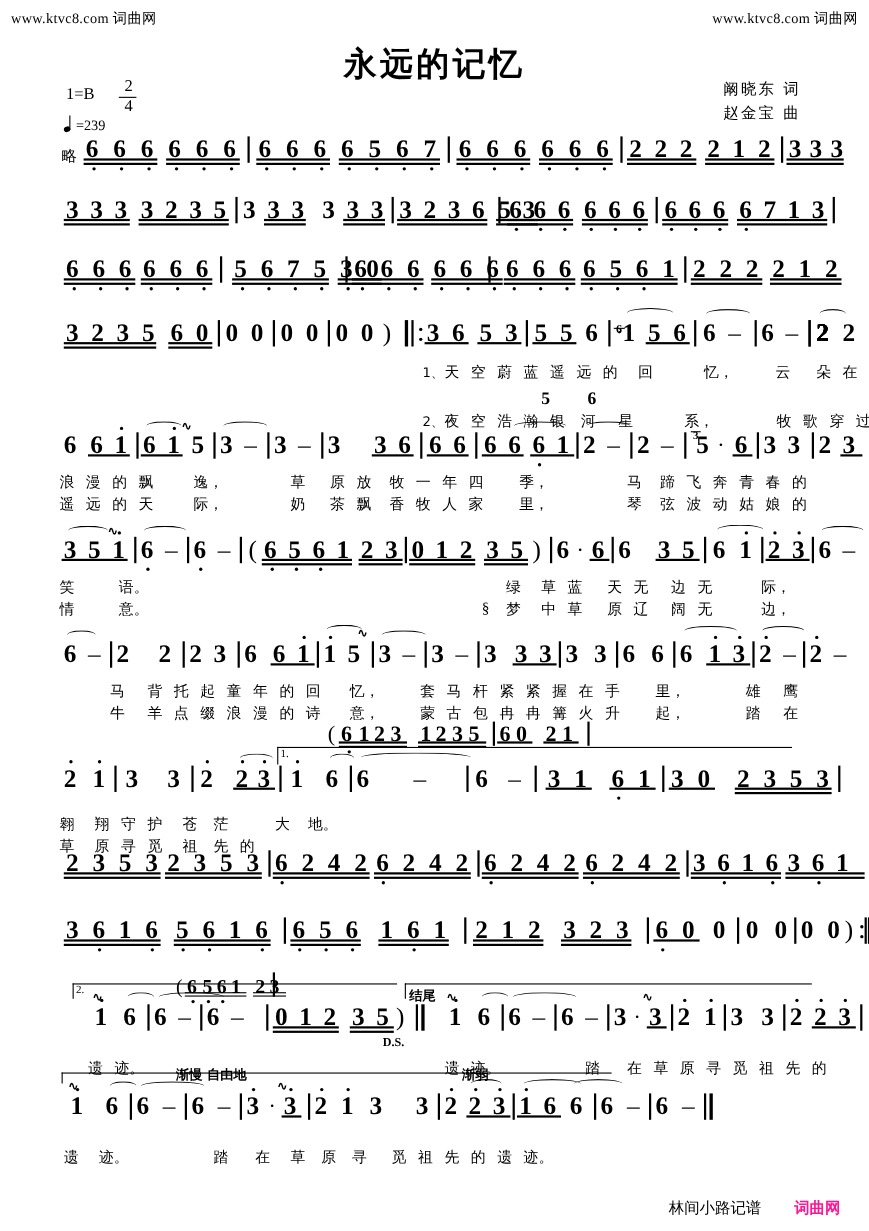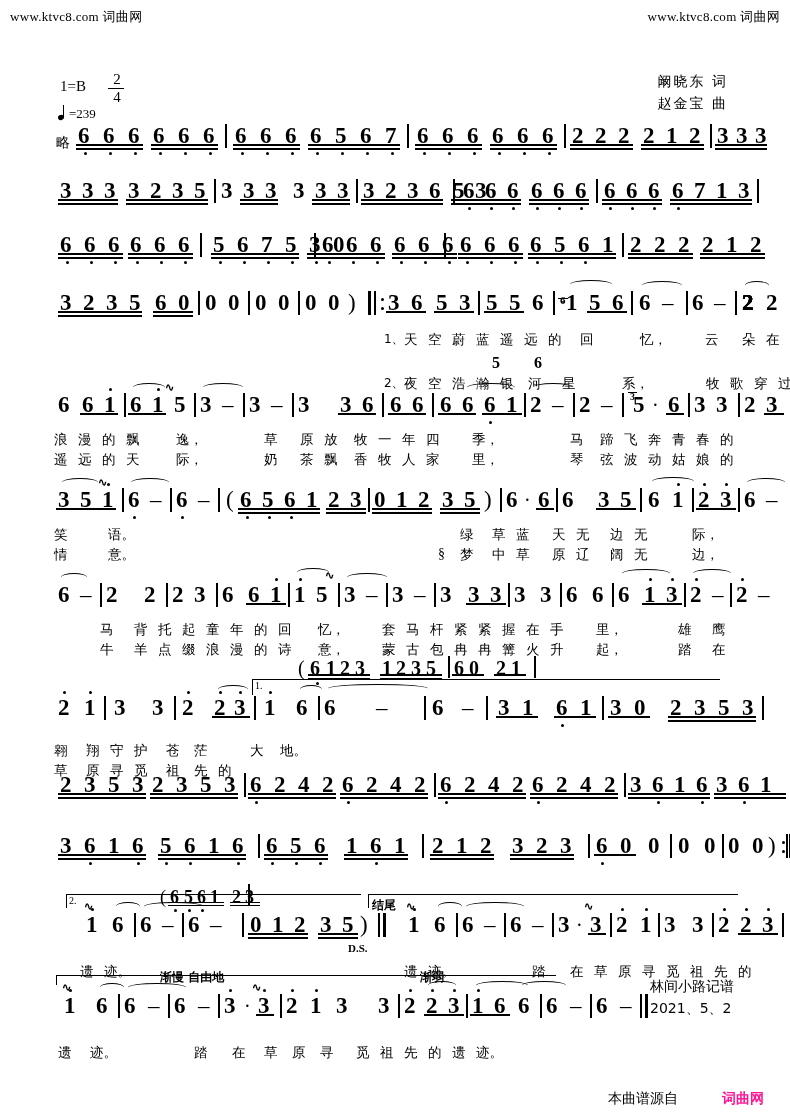--- a/index.html
+++ b/index.html
@@ -67,20 +67,21 @@
   .signer{position:absolute;right:56px;font-family:"DejaVu Sans",sans-serif;font-size:14px;line-height:22px;text-align:left;}
 </style>
 </head>
 <body>
 
 <div class="page">
 
   <div class="wm wm-l"><span>www.ktvc8.com 词曲网</span></div>
   <div class="wm wm-r"><span>www.ktvc8.com 词曲网</span></div>
 
+  <div class="title">永远的记忆</div>
   <div class="credits">
     <div>阚晓东 词</div>
     <div>赵金宝 曲</div>
   </div>
 
   <div class="keyblock">
     <div class="keysig">1=B</div>
     <div class="meter">
       <span class="num">2</span>
       <span class="bar"></span>
@@ -1177,21 +1178,17 @@
         <span class="ly cn" style="left:320px">寻</span>
       <span class="ly cn" style="left:356px">觅</span>
         <span class="ly cn" style="left:380px">祖</span>
         <span class="ly cn" style="left:404px">先</span>
         <span class="ly cn" style="left:428px">的</span>
         <span class="ly cn" style="left:452px">遗</span>
         <span class="ly cn" style="left:476px">迹。</span>
     </div>
   </div>
 
-  <div class="signer" style="top:975px">
-    <div>林间小路记谱</div>
-    <div>2021、5、2</div>
-  </div>
-
-  <div class="footL" style="left:608px;top:1090px">本曲谱源自</div>
+
+  <div class="footL" style="left:608px;top:1090px">林间小路记谱</div>
   <div class="footL footpink" style="left:722px;top:1090px">词曲网</div>
 
 </div>
 
 </body></html>

